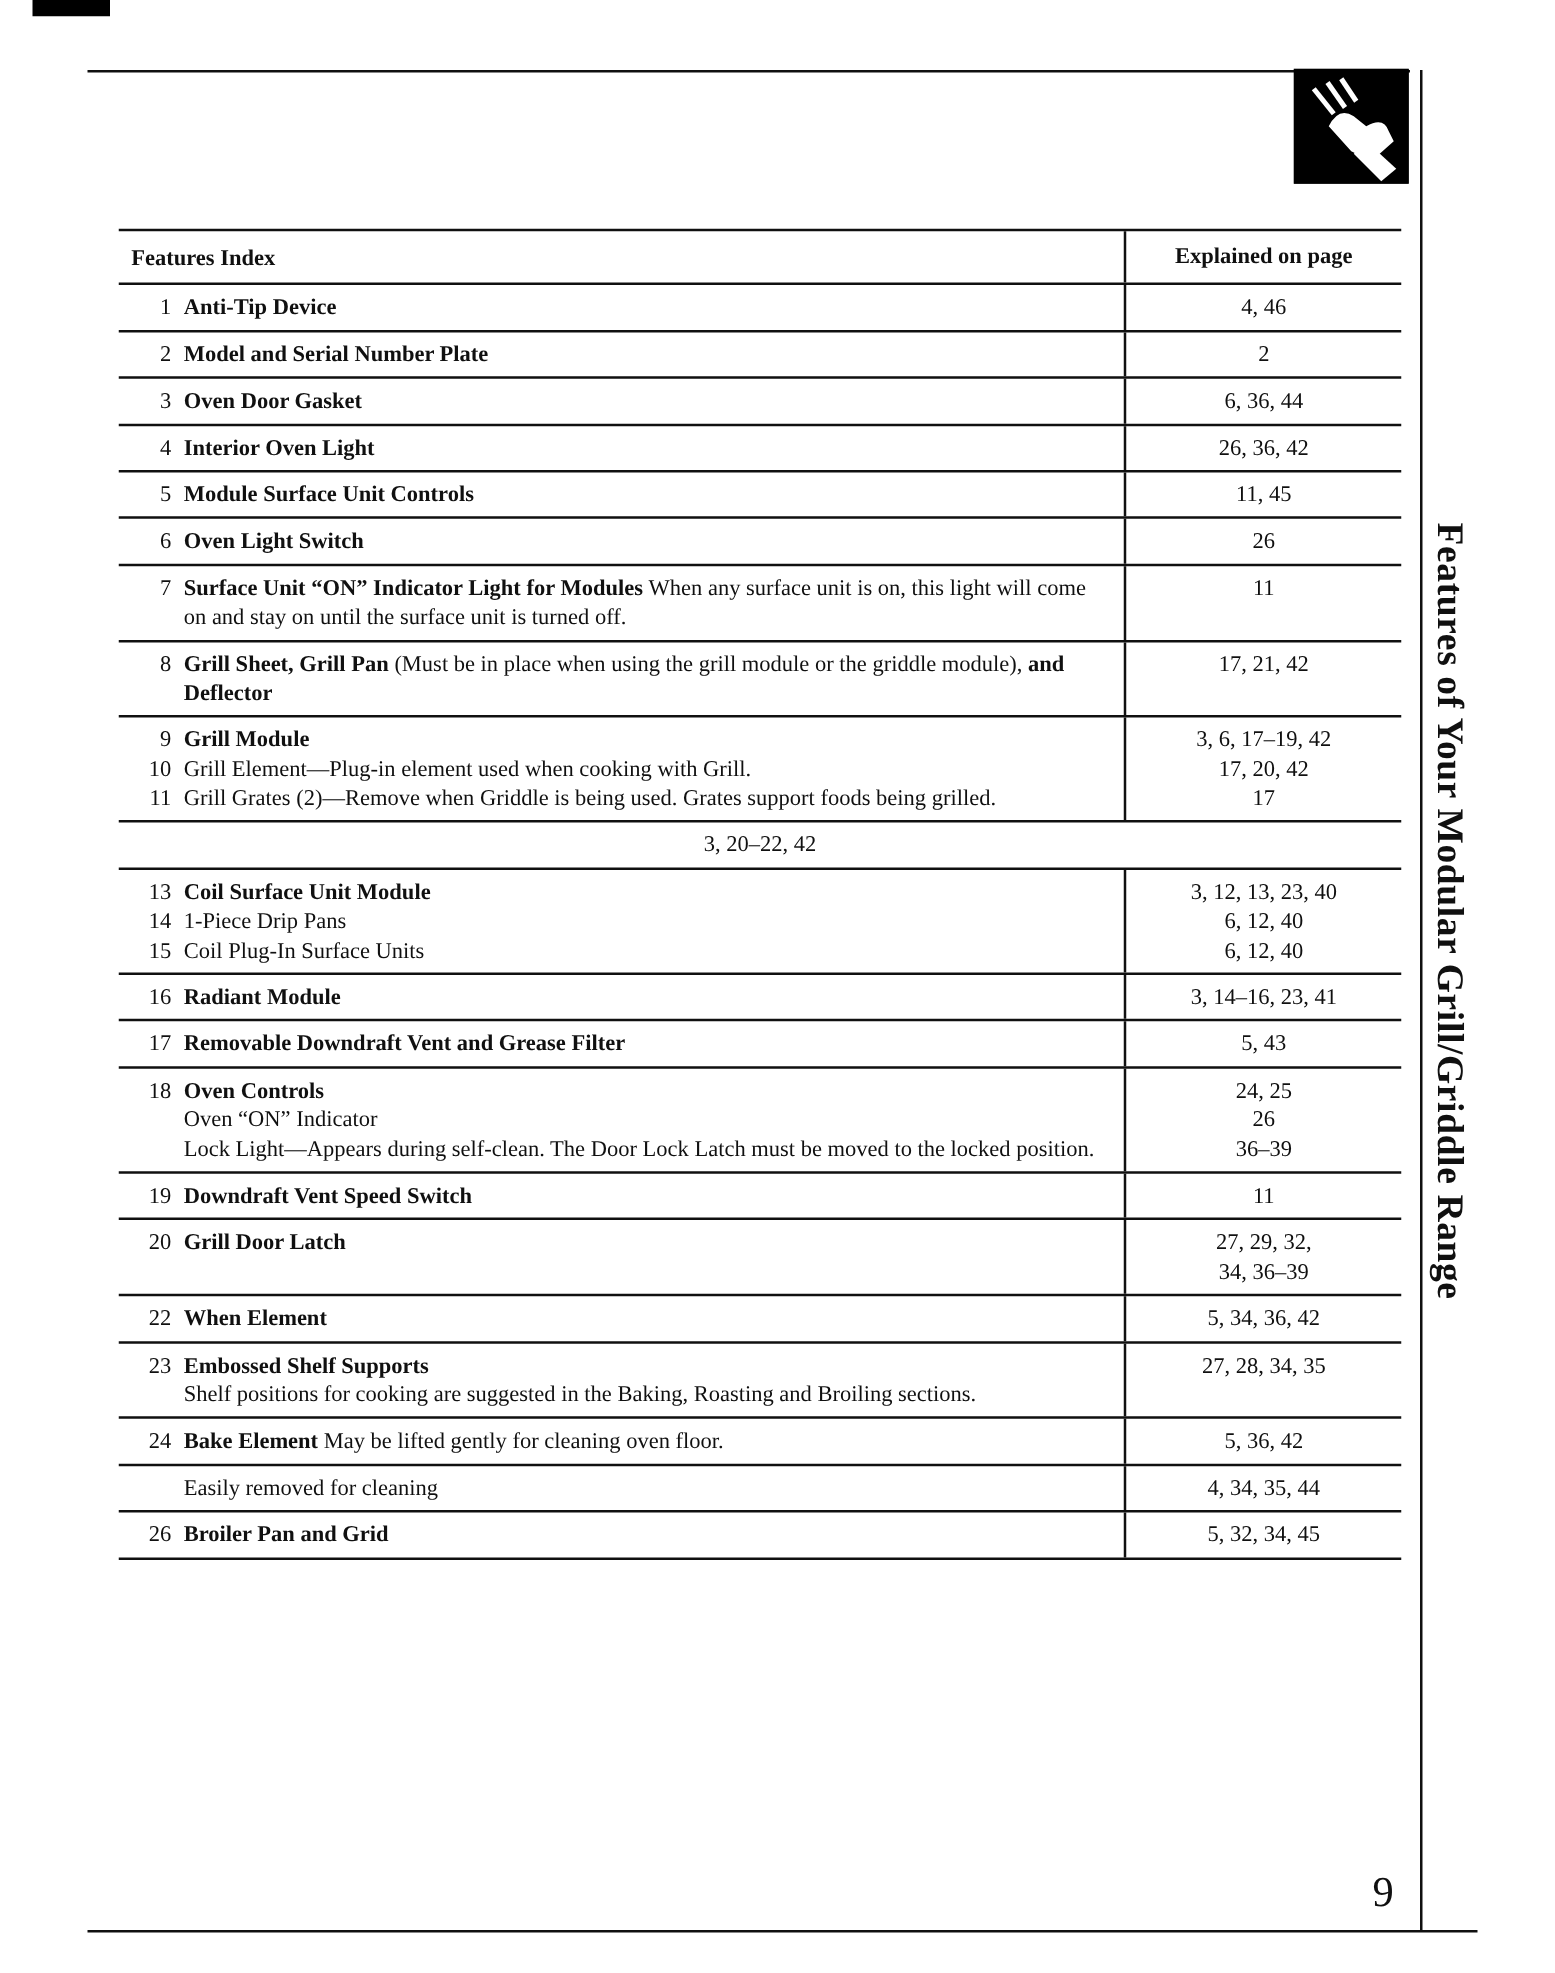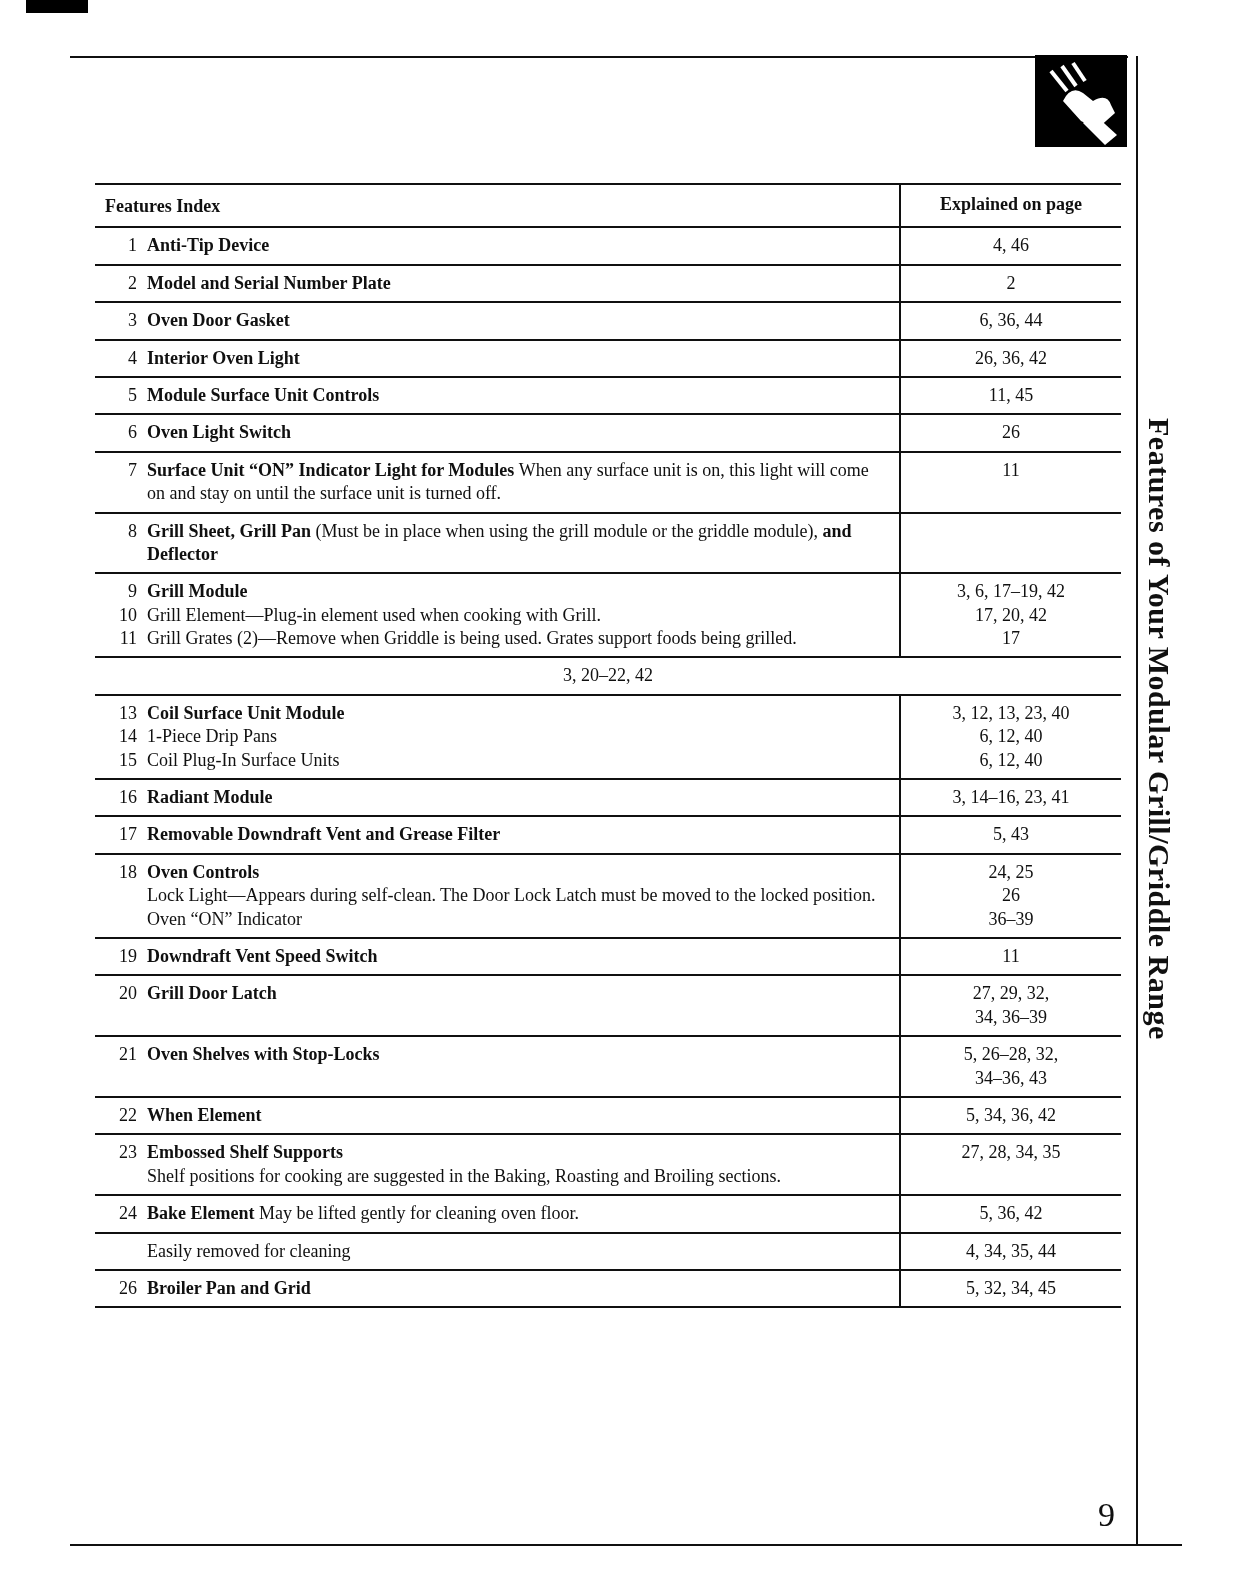--- a/index.html
+++ b/index.html
@@ -232,20 +232,23 @@
           <div class="pline">11</div>
         </div>
       </div>
       <div class="row">
         <div class="cell-left">
           <div class="line">
             <span class="num">8</span>
             <span class="ltext"><span class="b">Grill Sheet, Grill Pan </span><span>(Must be in place when using the grill module or the griddle module), </span><span class="b">and Deflector</span></span>
           </div>
         </div>
+        <div class="cell-right">
+          <div class="pline">17, 21, 42</div>
+        </div>
       </div>
       <div class="row">
         <div class="cell-left">
           <div class="line">
             <span class="num">9</span>
             <span class="ltext"><span class="b">Grill Module</span></span>
           </div>
           <div class="line">
             <span class="num">10</span>
             <span class="ltext"><span>Grill Element—Plug-in element used when cooking with Grill.</span></span>
@@ -310,25 +313,25 @@
         </div>
       </div>
       <div class="row">
         <div class="cell-left">
           <div class="line">
             <span class="num">18</span>
             <span class="ltext"><span class="b">Oven Controls</span></span>
           </div>
           <div class="line">
             <span class="num"></span>
+            <span class="ltext"><span>Oven “ON” Indicator</span></span>
+          </div>
+          <div class="line">
+            <span class="num"></span>
             <span class="ltext"><span>Lock Light—Appears during self-clean. The Door Lock Latch must be moved to the locked position.</span></span>
-          </div>
-          <div class="line">
-            <span class="num"></span>
-            <span class="ltext"><span>Oven “ON” Indicator</span></span>
           </div>
         </div>
         <div class="cell-right">
           <div class="pline">24, 25</div>
           <div class="pline">26</div>
           <div class="pline">36–39</div>
         </div>
       </div>
       <div class="row">
         <div class="cell-left">
@@ -349,32 +352,20 @@
           </div>
         </div>
         <div class="cell-right">
           <div class="pline">27, 29, 32,</div>
           <div class="pline">34, 36–39</div>
         </div>
       </div>
       <div class="row">
         <div class="cell-left">
           <div class="line">
-            <span class="num">21</span>
-            <span class="ltext"><span class="b">Oven Shelves with Stop-Locks</span></span>
-          </div>
-        </div>
-        <div class="cell-right">
-          <div class="pline">5, 26–28, 32,</div>
-          <div class="pline">34–36, 43</div>
-        </div>
-      </div>
-      <div class="row">
-        <div class="cell-left">
-          <div class="line">
             <span class="num">22</span>
             <span class="ltext"><span class="b">When Element</span></span>
           </div>
         </div>
         <div class="cell-right">
           <div class="pline">5, 34, 36, 42</div>
         </div>
       </div>
       <div class="row">
         <div class="cell-left">

